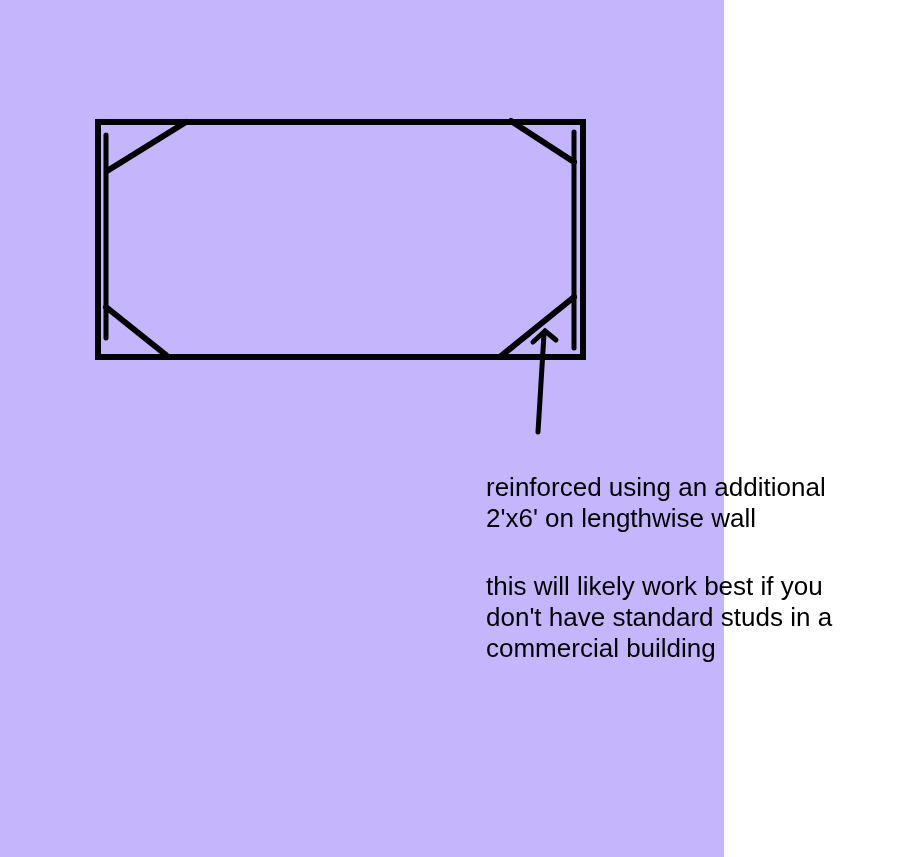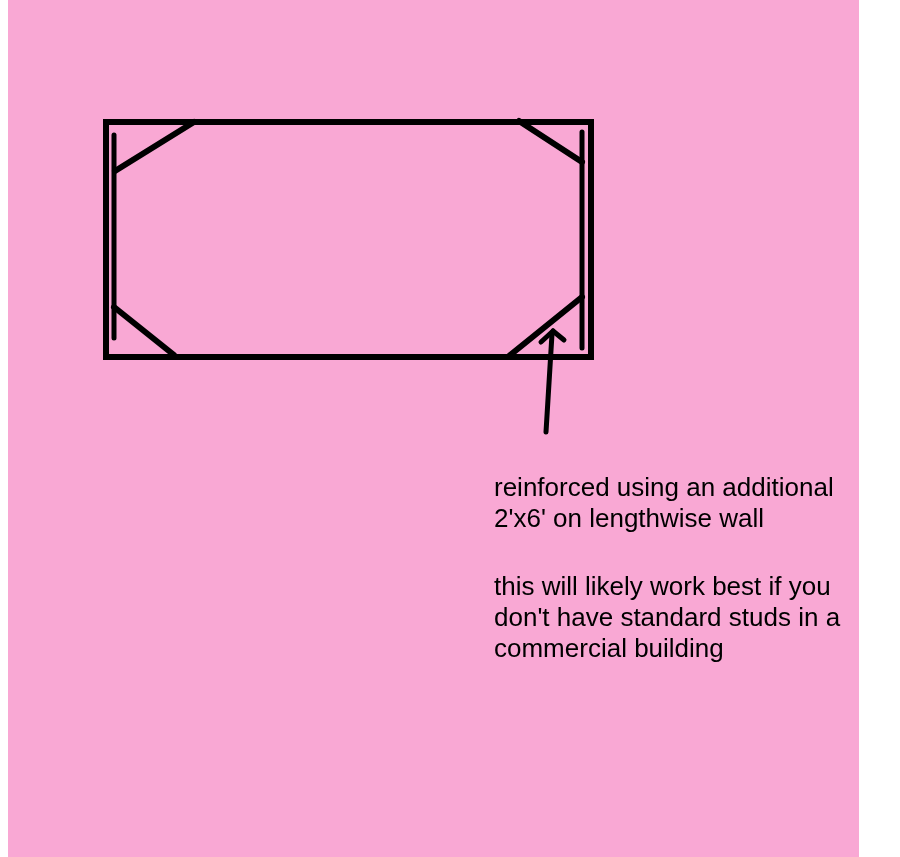--- a/index.html
+++ b/index.html
@@ -8,24 +8,23 @@
   }
   body {
     width: 900px;
     height: 857px;
     background: #ffffff;
     overflow: hidden;
     font-family: "Liberation Sans", sans-serif;
   }
   .canvas {
     position: relative;
-    width: 851px;
+    width: 724px;
     height: 857px;
-    background: #f9a8d4;
-    margin-left: 8px;
+    background: #c4b5fd;
   }
   .sketch-svg {
     position: absolute;
     left: 0;
     top: 0;
     width: 900px;
     height: 857px;
   }
   .note {
     position: absolute;

